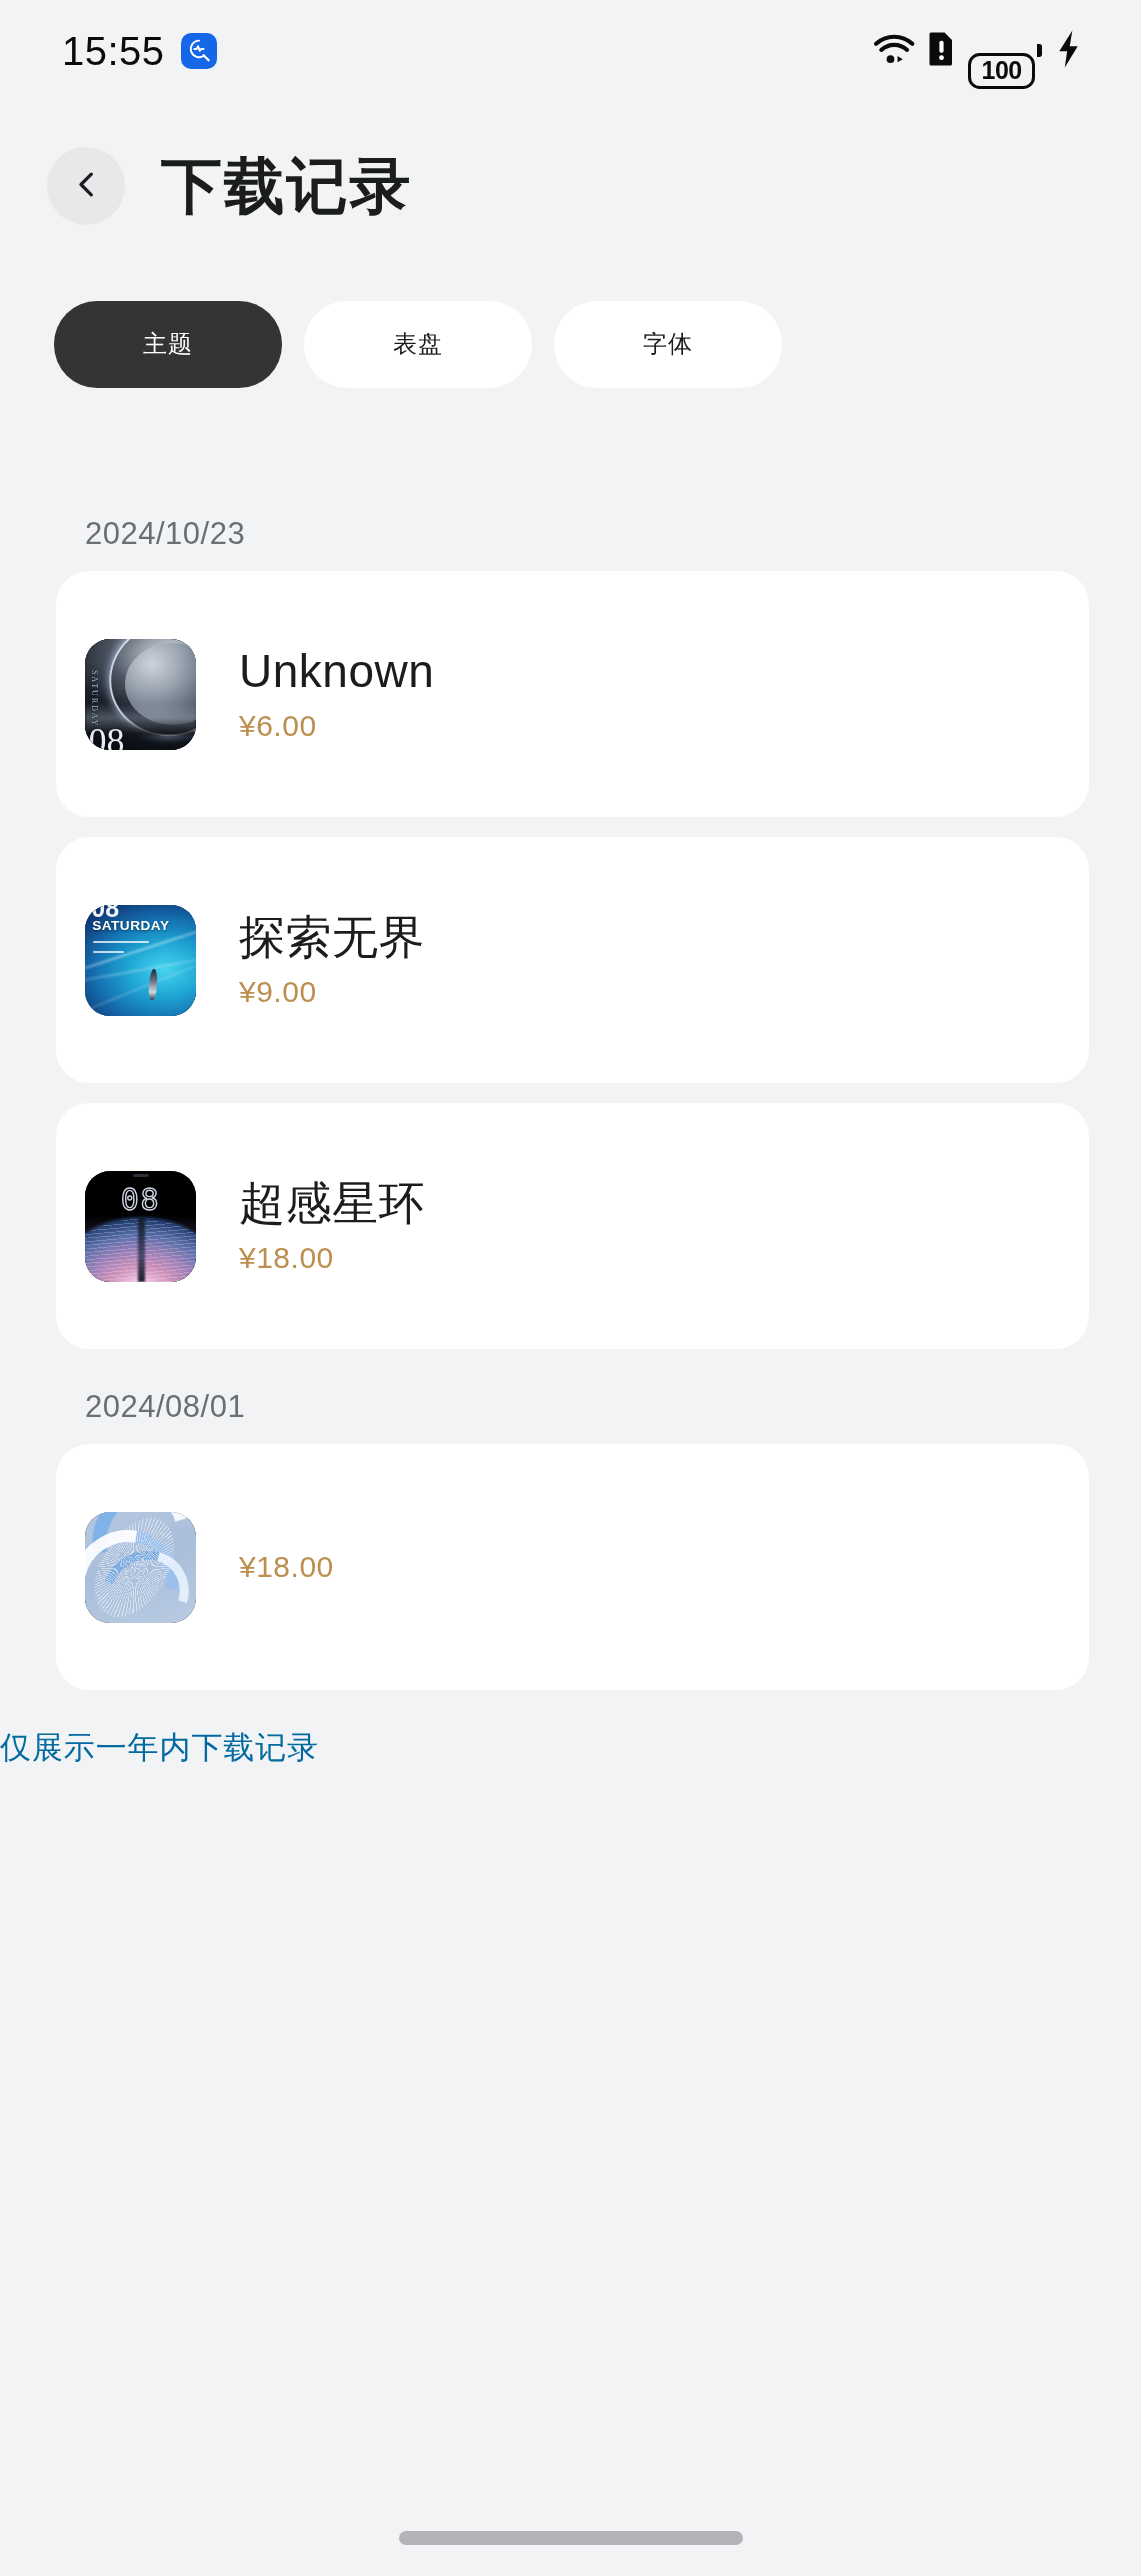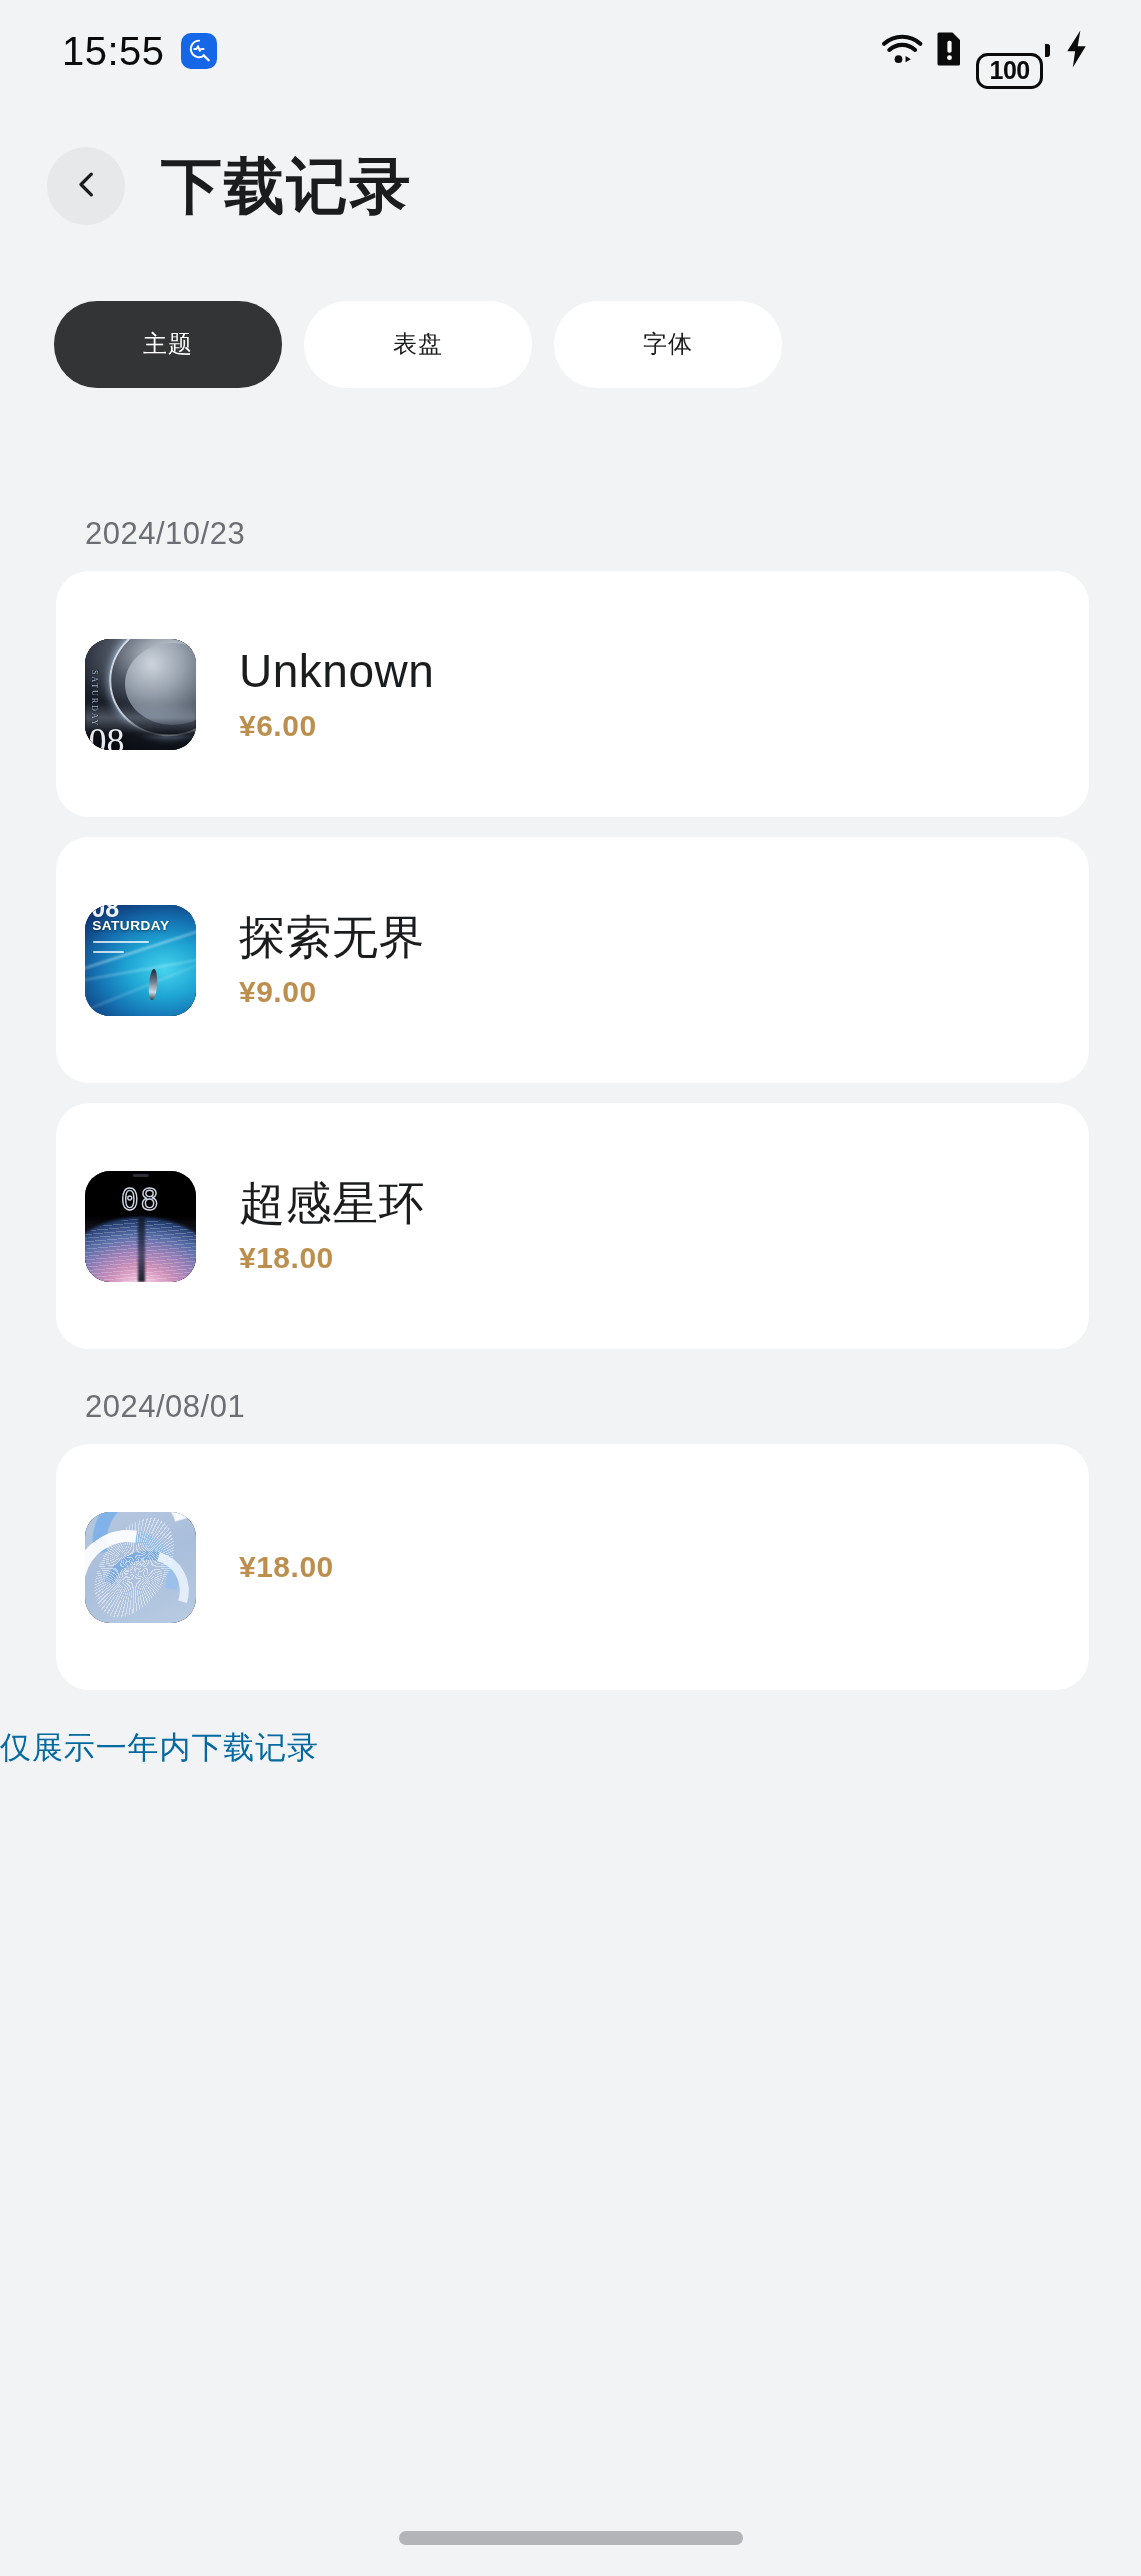--- a/index.html
+++ b/index.html
@@ -15,21 +15,21 @@
   .phone {
     position: relative;
     width: 1141px;
     height: 2576px;
     background: #f1f3f4;
   }
 
   
   .statusbar {
     position: absolute;
-    top: 0; left: 0; right: 0;
+    top: 0; left: 0; right: 8px;
     height: 101px;
     display: flex;
     align-items: center;
     justify-content: space-between;
     padding: 0 51px 0 62px;
   }
   .sb-left {
     display: flex;
     align-items: center;
     gap: 16.3px;
@@ -198,21 +198,21 @@
     font-size: 46px;
     color: #1b1c1e;
     font-weight: 500;
     line-height: 1.05;
     letter-spacing: 0.5px;
     white-space: nowrap;
   }
   .item-price {
     font-size: 30px;
     color: #bc8f4f;
-    font-weight: 700;
+    font-weight: 400;
     line-height: 1;
     letter-spacing: 0.5px;
   }
 
   .footer-note {
     font-size: 31px;
     color: #0369a1;
     letter-spacing: 0.9px;
     margin-top: 38px;
     line-height: 1;

